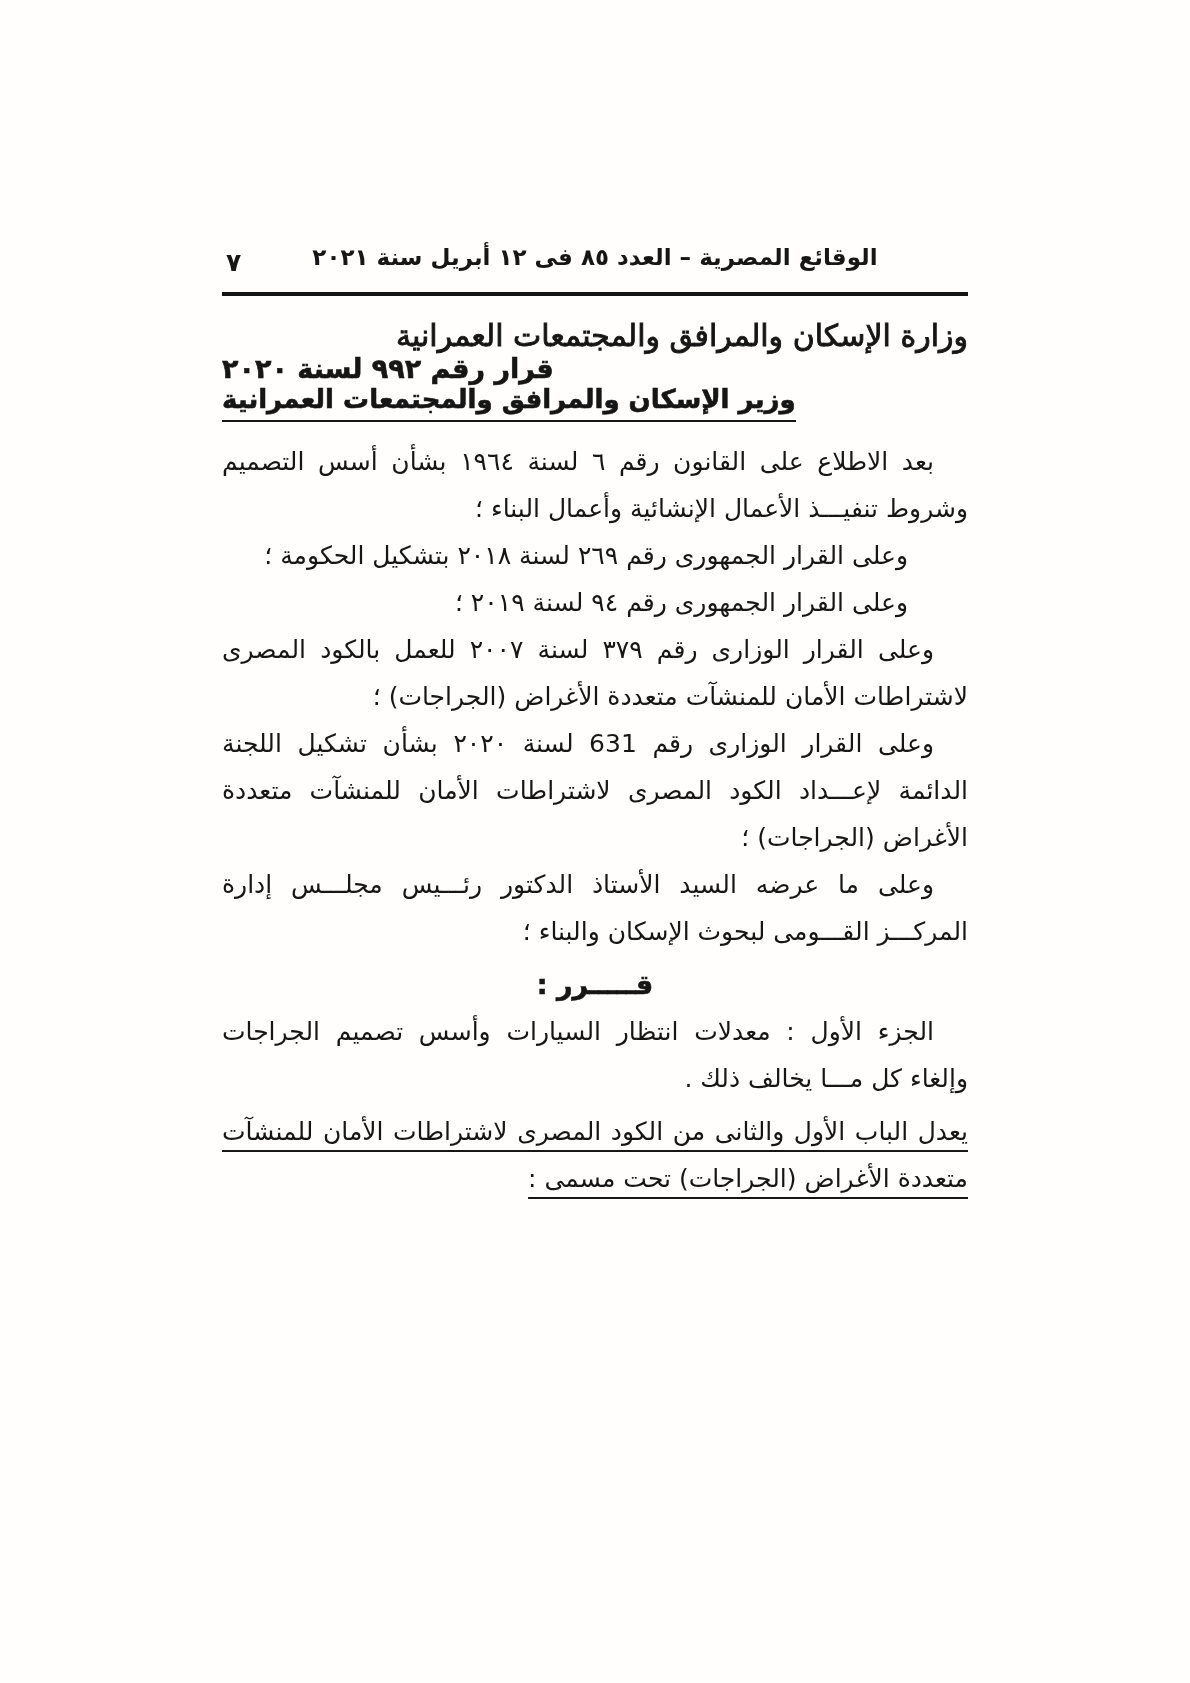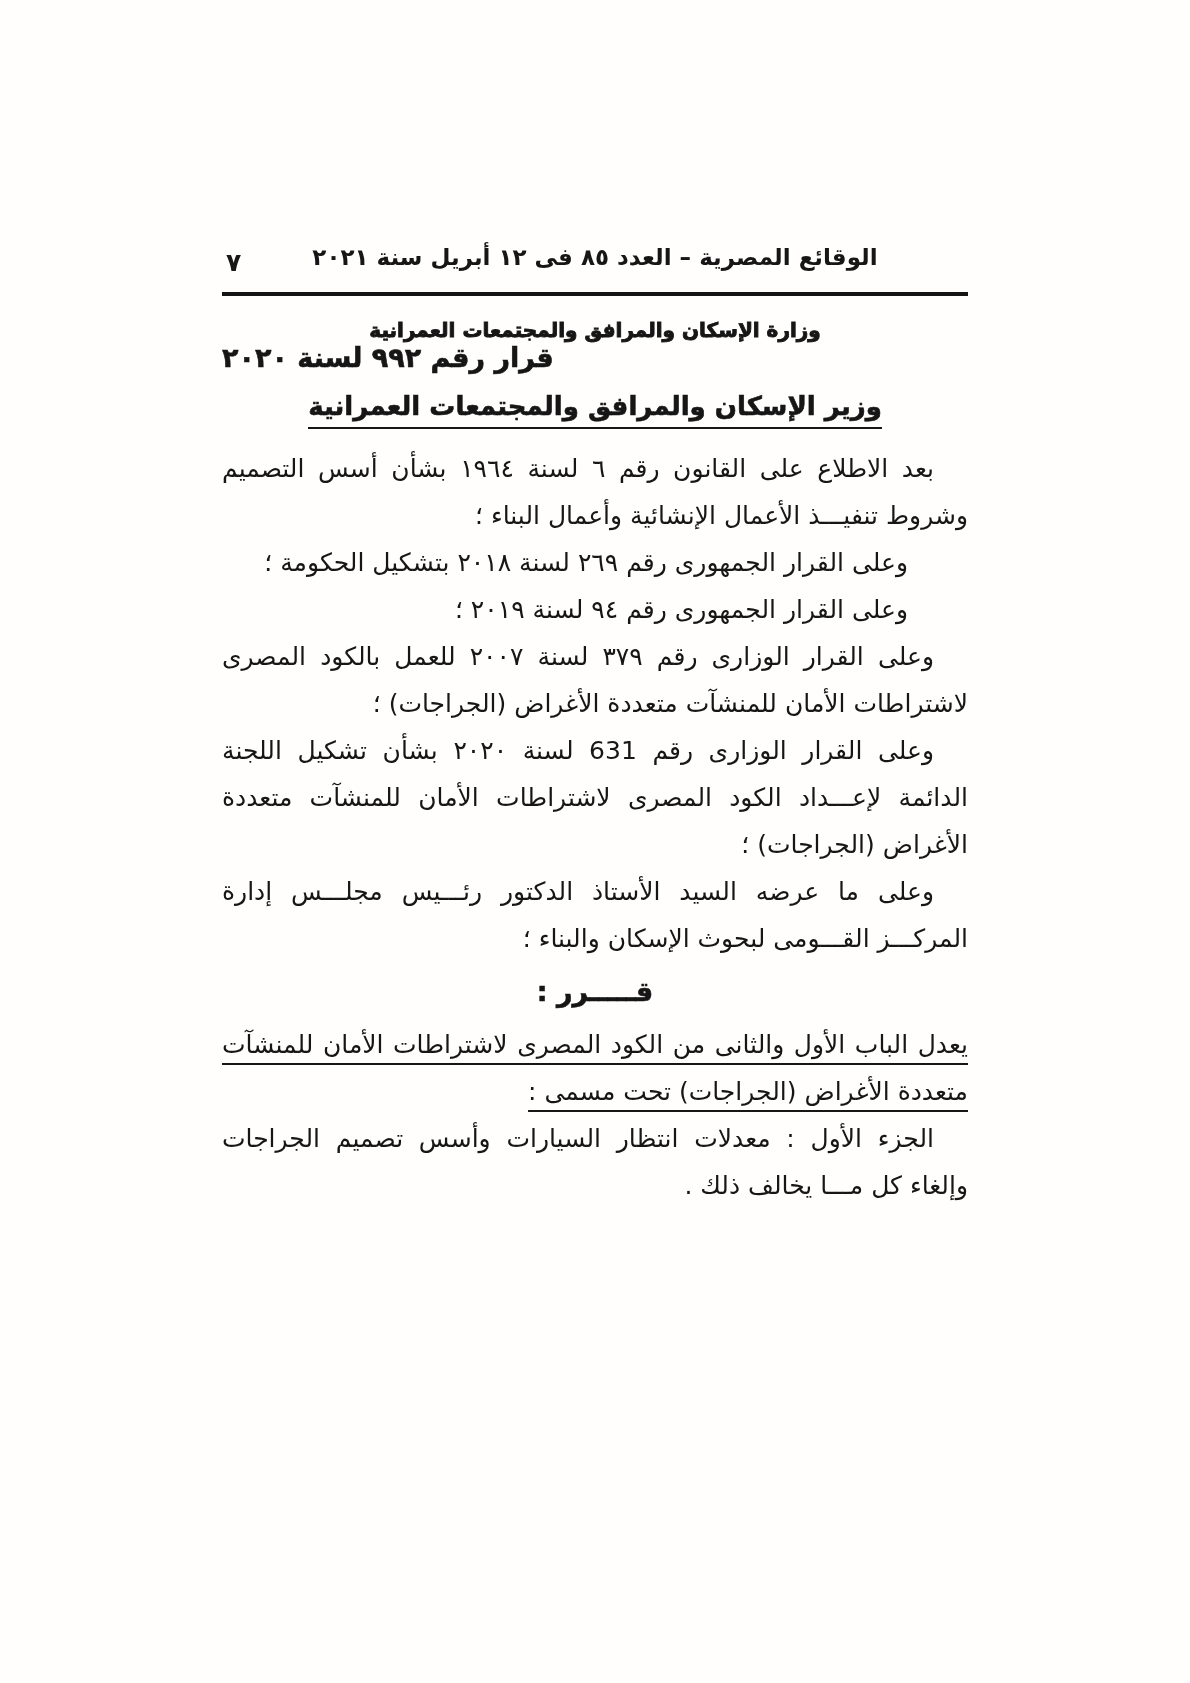--- a/index.html
+++ b/index.html
@@ -38,34 +38,33 @@
     text-align:center;
     font-size:23px;
     font-weight:bold;
   }
   .rule {
     margin-top:8px;
     border-top:4px solid #141414;
   }
   .ministry-title {
     margin-top:22px;
-    text-align:center;
-    font-size:20px;
-    font-weight:bold;
+    text-align:right;
+    font-size:30px;
+    font-weight:normal;
     -webkit-text-stroke:0.9px #161616;
   }
   .decree-number {
     text-align:left;
     font-size:27px;
     font-weight:bold;
     -webkit-text-stroke:0.6px #161616;
   }
   .issuer {
-    margin-top:18px;
-    text-align:center;
+    text-align:left;
     font-size:26px;
     font-weight:bold;
   }
   .issuer .u {
     display:inline-block;
     border-bottom:2.5px solid #161616;
     padding-bottom:6px;
     -webkit-text-stroke:0.6px #161616;
   }
   .body {
@@ -130,18 +129,18 @@
 
     <p class="body indent">وعلى القرار الوزارى رقم ٣٧٩ لسنة ٢٠٠٧ للعمل بالكود المصرى لاشتراطات الأمان للمنشآت متعددة الأغراض (الجراجات) ؛</p>
 
     <p class="body indent">وعلى القرار الوزارى رقم 631 لسنة ٢٠٢٠ بشأن تشكيل اللجنة الدائمة لإعـــداد الكود المصرى لاشتراطات الأمان للمنشآت متعددة الأغراض (الجراجات) ؛</p>
 
     <p class="body indent">وعلى ما عرضه السيد الأستاذ الدكتور رئـــيس مجلـــس إدارة المركـــز القـــومى لبحوث الإسكان والبناء ؛</p>
 
     <p class="center-bold decided">قـــــرر :</p>
 
 
+    <p class="body indent">الجزء الأول : معدلات انتظار السيارات وأسس تصميم الجراجات وإلغاء كل مـــا يخالف ذلك .</p>
+
     <p class="body underlined">يعدل الباب الأول والثانى من الكود المصرى لاشتراطات الأمان للمنشآت متعددة الأغراض (الجراجات) تحت مسمى :</p>
-
-    <p class="body indent">الجزء الأول : معدلات انتظار السيارات وأسس تصميم الجراجات وإلغاء كل مـــا يخالف ذلك .</p>
 
   </div>
 </div>
 
 </body></html>

